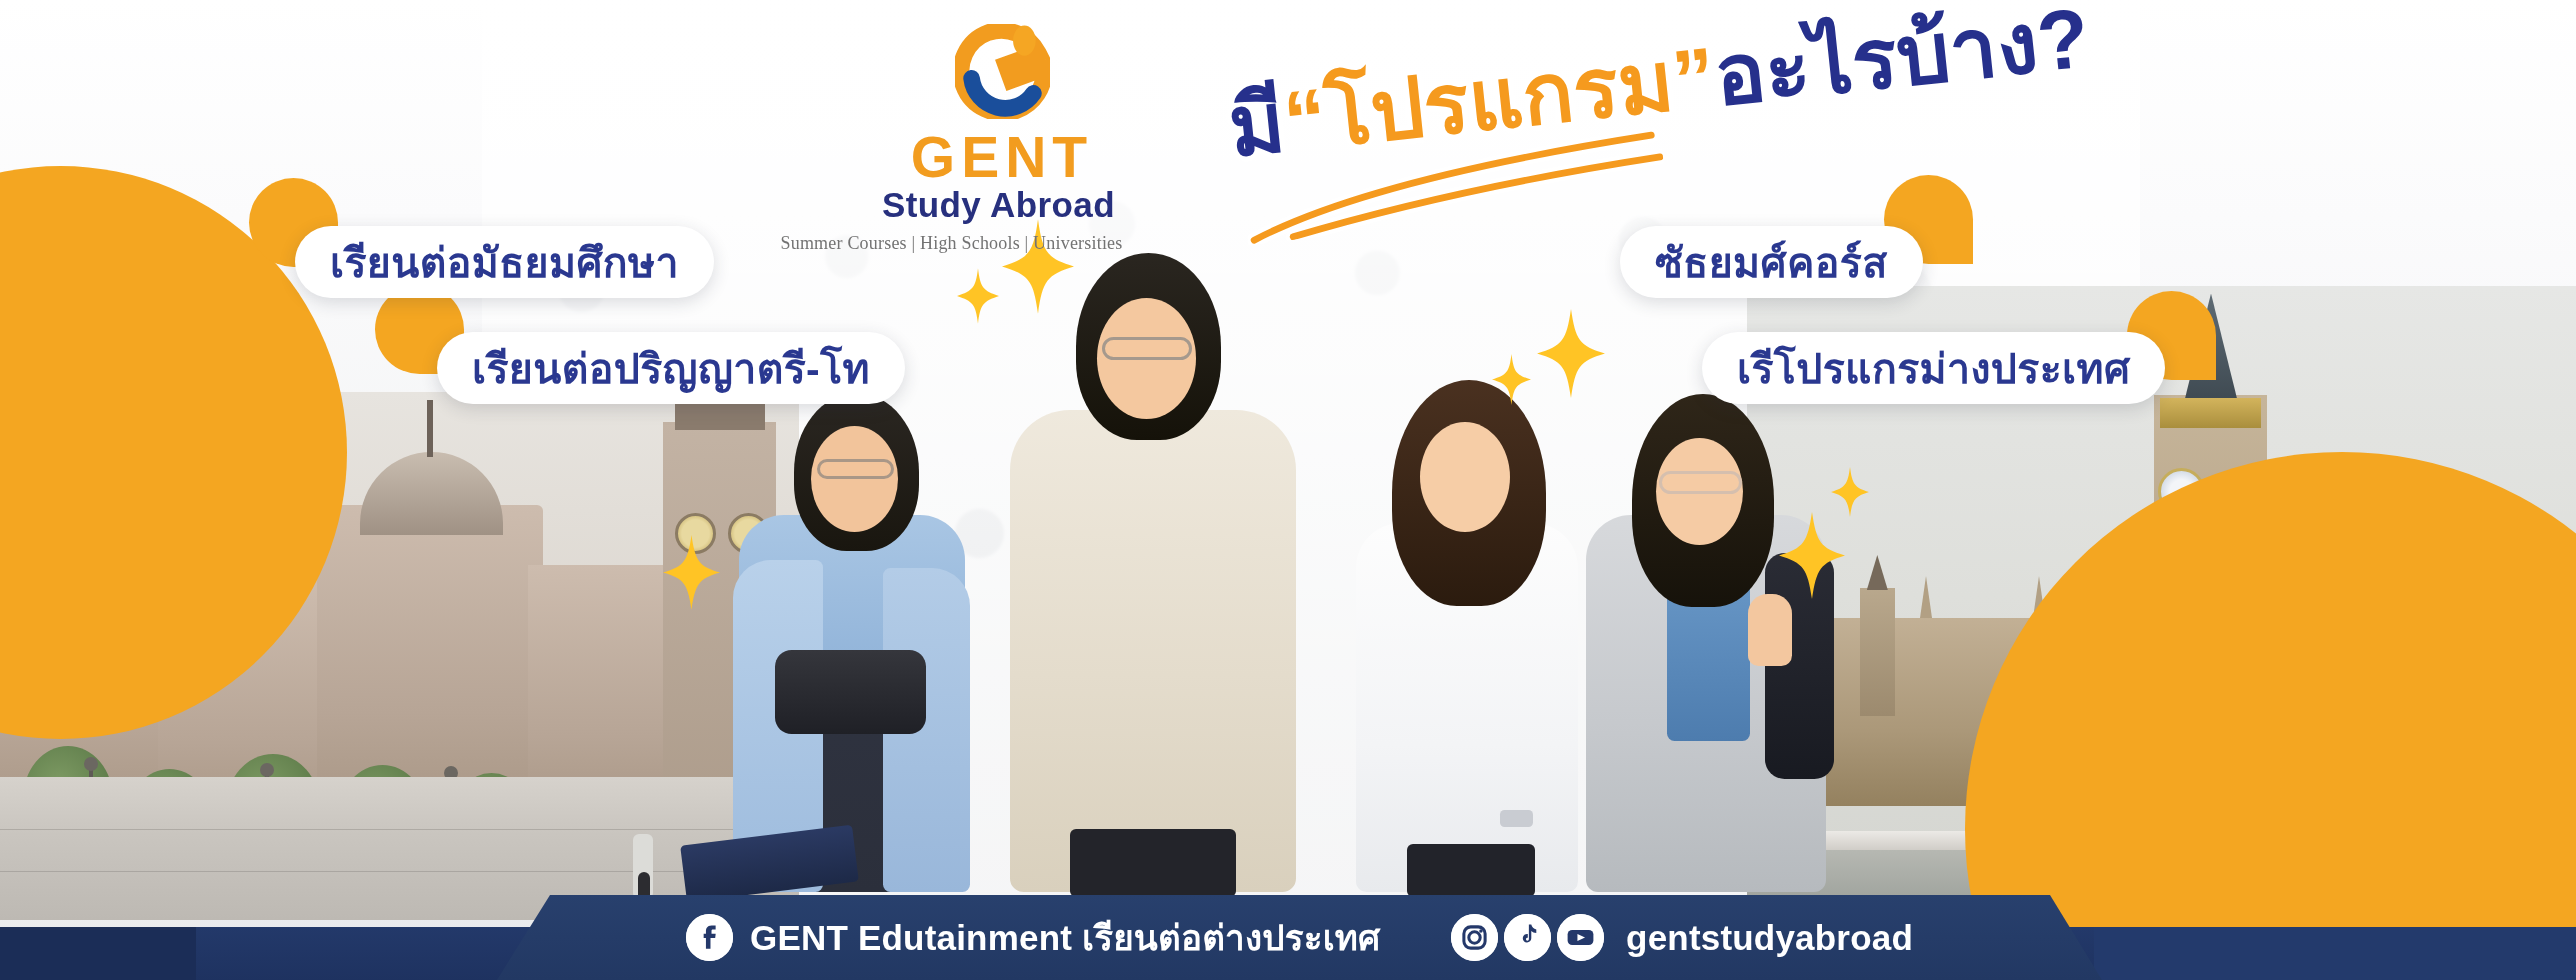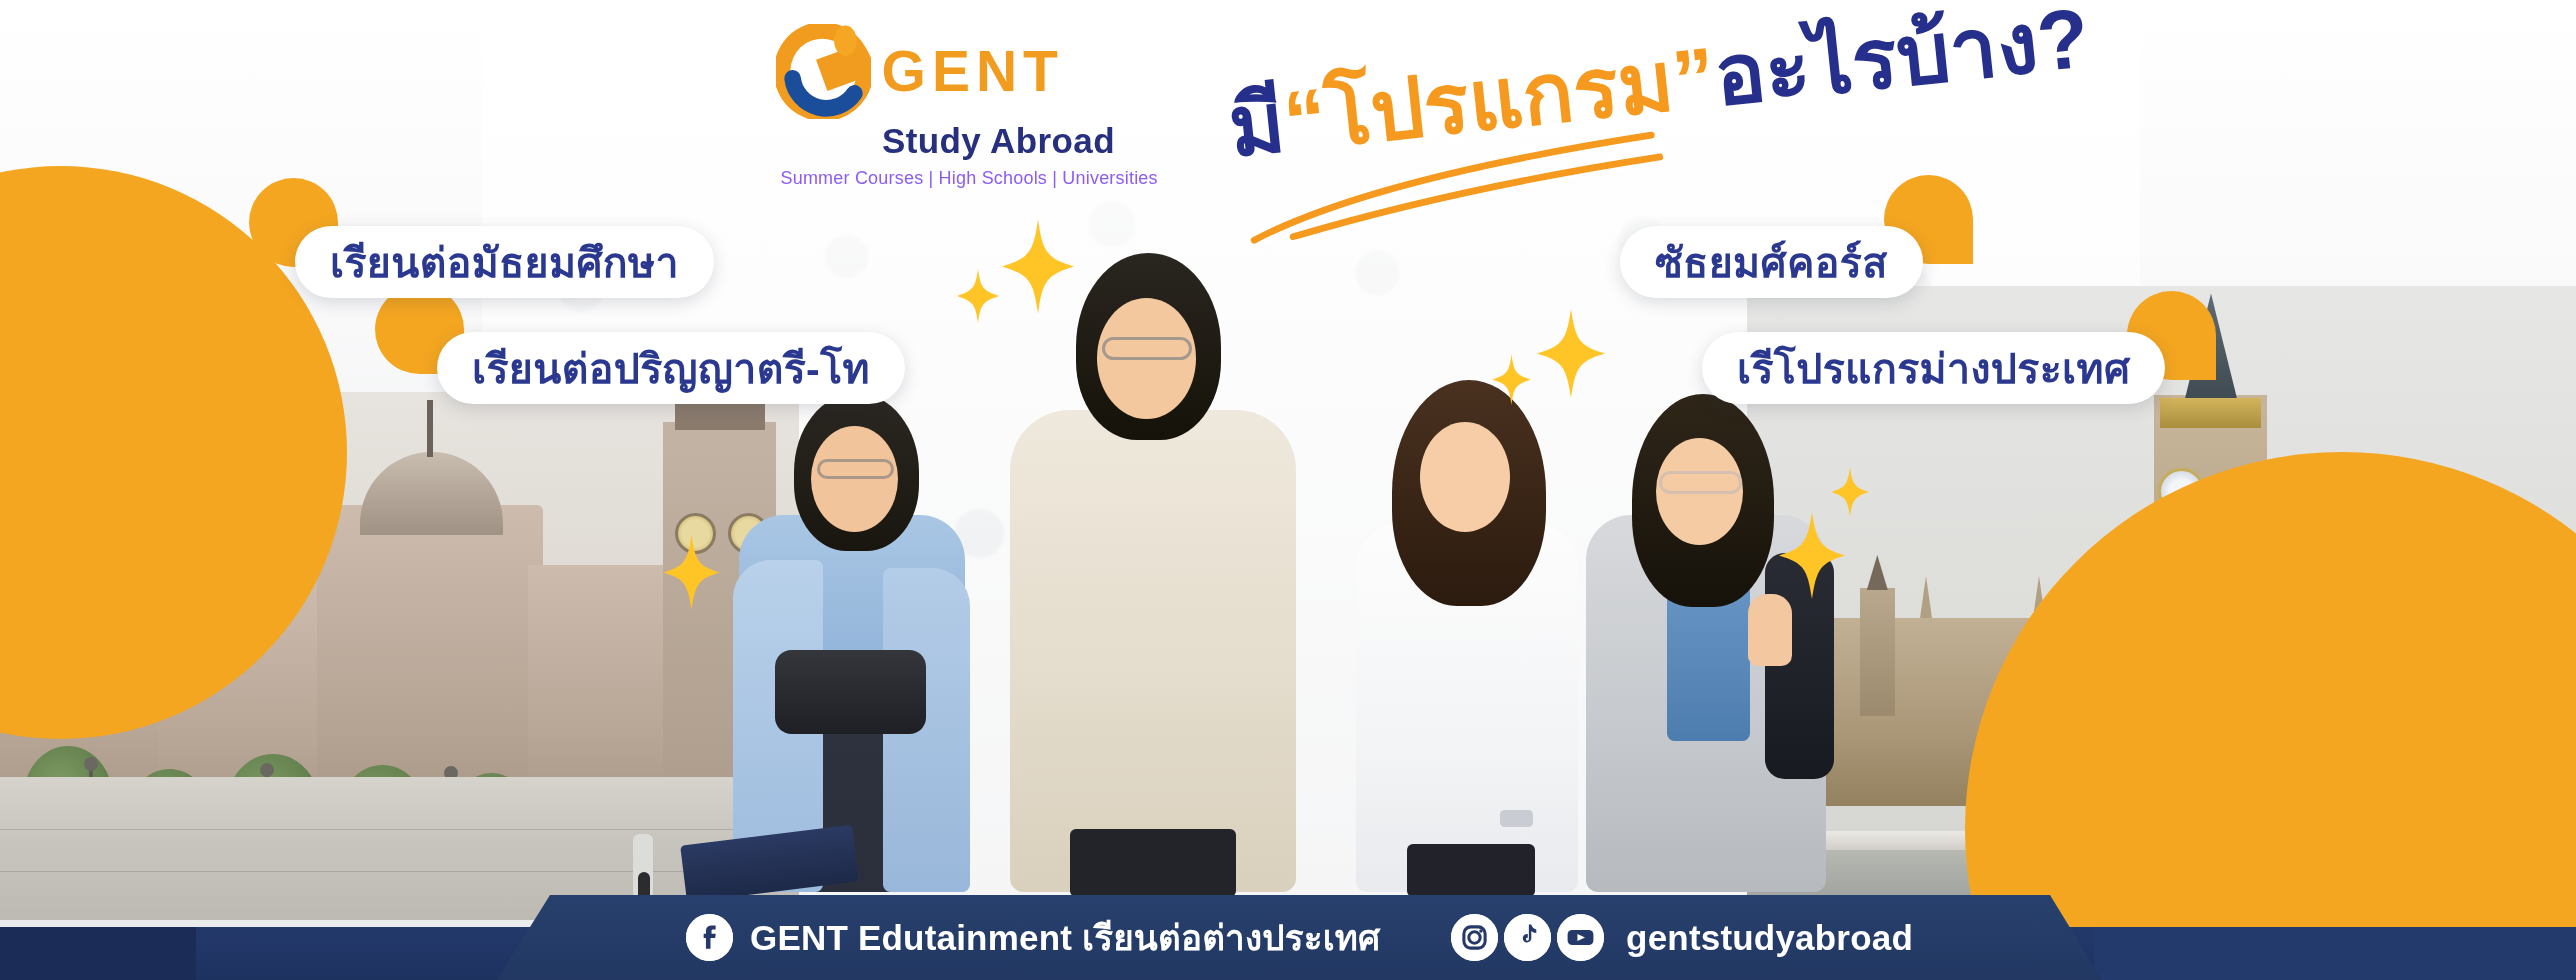--- a/index.html
+++ b/index.html
@@ -115,28 +115,28 @@
   .circ{ position:absolute; background:#F4A621; border-radius:50%; }
   .circ-left{ left:-226px; top:166px; width:573px; height:573px; }
   .circ-right{ right:-143px; top:452px; width:754px; height:754px; }
 
   
   .pin{ position:absolute; width:89px; height:89px; background:#F4A621;
         border-radius:47px 47px 0 47px; }
 
   
   .logo{ position:absolute; left:776px; top:24px; width:452px; text-align:left; }
-  .logo-row{ display:flex; align-items:center; gap:10.6px; }
+  .logo-row{ display:flex; align-items:center; gap:10.6px;flex-direction:column; }
   .logo-mark{ position:relative; width:95px; height:95px; flex:0 0 95px; }
   .logo-word{ display:block; font-weight:bold; letter-spacing:6px; font-size:57px;
               color:#F29C1F; line-height:.95; }
   .logo-sub{ display:block; font-weight:bold; font-size:35px; color:#27307E;
              letter-spacing:0.4px; margin-top:1.5px; }
-  .logo-tag{ font-size:18px; color:#8b5cf6; letter-spacing:0.2px; margin-top:7.5px;
-             white-space:nowrap; }
+  .logo-tag{ font-size:18px; color:#737373; letter-spacing:0.2px; margin-top:7.5px;
+             white-space:nowrap;font-family:Liberation Serif, serif; }
 
   
   .headline{ position:absolute; left:1228px; top:15px; width:791px; height:173px; }
   .hl-text{ font-size:84px; font-weight:bold; white-space:nowrap;
             transform:rotate(-6deg); transform-origin:left bottom;
             position:absolute; left:7.5px; top:44px;
             font-family:"Liberation Sans", sans-serif;
             text-shadow:
               -3.8px 0 0 #fff, 3.8px 0 0 #fff, 0 -3.8px 0 #fff, 0 3.8px 0 #fff,
               -3px -3px 0 #fff, 3px -3px 0 #fff, -3px 3px 0 #fff, 3px 3px 0 #fff,

